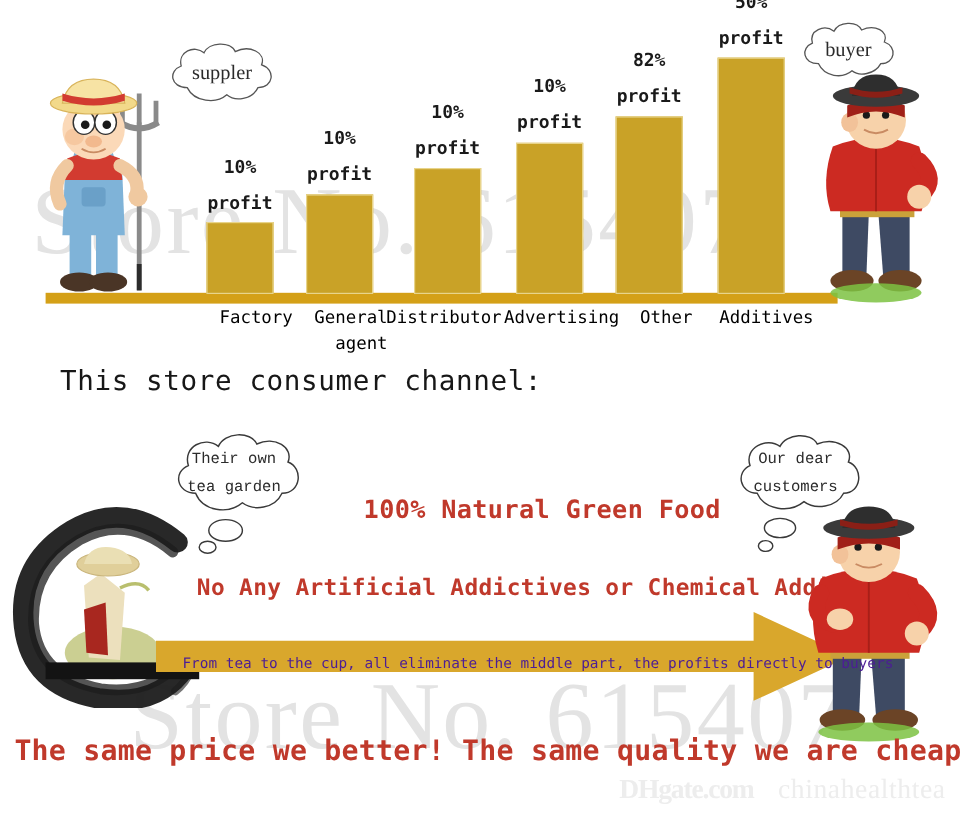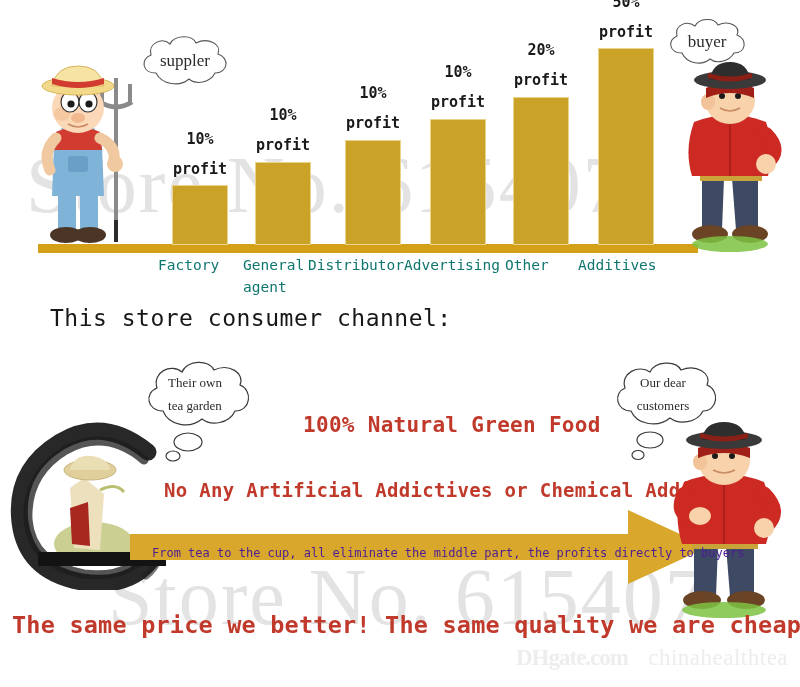--- a/index.html
+++ b/index.html
@@ -75,22 +75,22 @@
     transform: translateX(-50%);
     white-space: nowrap;
     color: #1a1a1a;
     font-family: "DejaVu Sans Mono", monospace;
     font-size: 15px;
     font-weight: bold;
   }
   .cat-label {
     position: absolute;
     top: 254px;
-    text-align: left;
-    color: #0f766e;
+    text-align: right;
+    color: #000000;
     font-family: "DejaVu Sans Mono", monospace;
     font-size: 14.5px;
     white-space: nowrap;
     line-height: 1.55;
   }
 
   
   .bubble {
     position: absolute;
     color: #2b2b2b;
@@ -101,21 +101,21 @@
     line-height: 1.8;
   }
   .bubble svg { position: absolute; left: 0; top: 0; }
   .bubble .btxt { position: relative; z-index: 2; }
 
   .bubble-serif .btxt {
     font-family: "Liberation Serif", serif;
     font-size: 17px;
   }
   .bubble-mono .btxt {
-    font-family: Liberation Serif, serif;
+    font-family: Liberation Mono, monospace;
     font-size: 13px;
   }
 
   
   #channel-heading {
     position: absolute;
     left: 50px;
     top: 305px;
     font-family: "DejaVu Sans Mono", monospace;
     font-size: 23px;
@@ -203,21 +203,21 @@
     </div>
 
     <div class="bar-group" style="left:430px; width:56px; height:300px;">
       <div class="bar" style="left:0; width:56px; height:126px;"></div>
       <div class="bar-pct" style="bottom:219px;">10%</div>
       <div class="bar-word" style="bottom:189px;">profit</div>
     </div>
 
     <div class="bar-group" style="left:513px; width:56px; height:300px;">
       <div class="bar" style="left:0; width:56px; height:148px;"></div>
-      <div class="bar-pct" style="bottom:241px;">20%</div>
+      <div class="bar-pct" style="bottom:241px;">82%</div>
       <div class="bar-word" style="bottom:211px;">profit</div>
     </div>
 
     <div class="bar-group" style="left:598px; width:56px; height:300px;">
       <div class="bar" style="left:0; width:56px; height:197px;"></div>
       <div class="bar-pct" style="bottom:289px;">50%</div>
       <div class="bar-word" style="bottom:259px;">profit</div>
     </div>
 
     <div class="cat-label" style="left:158px; width:86px;">Factory</div>

